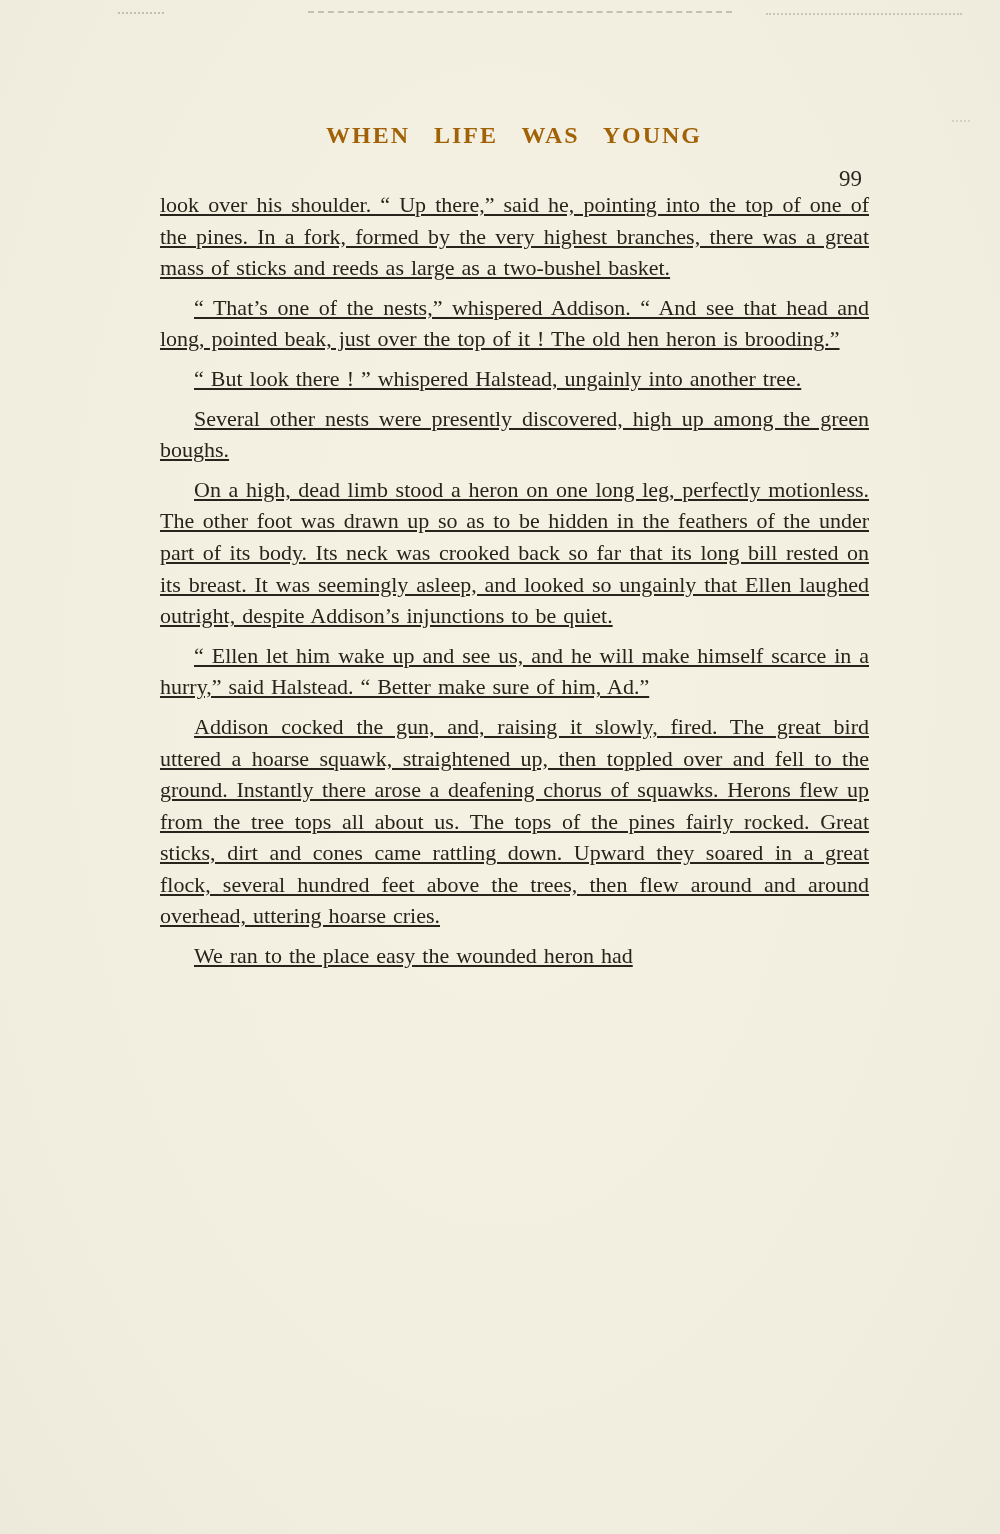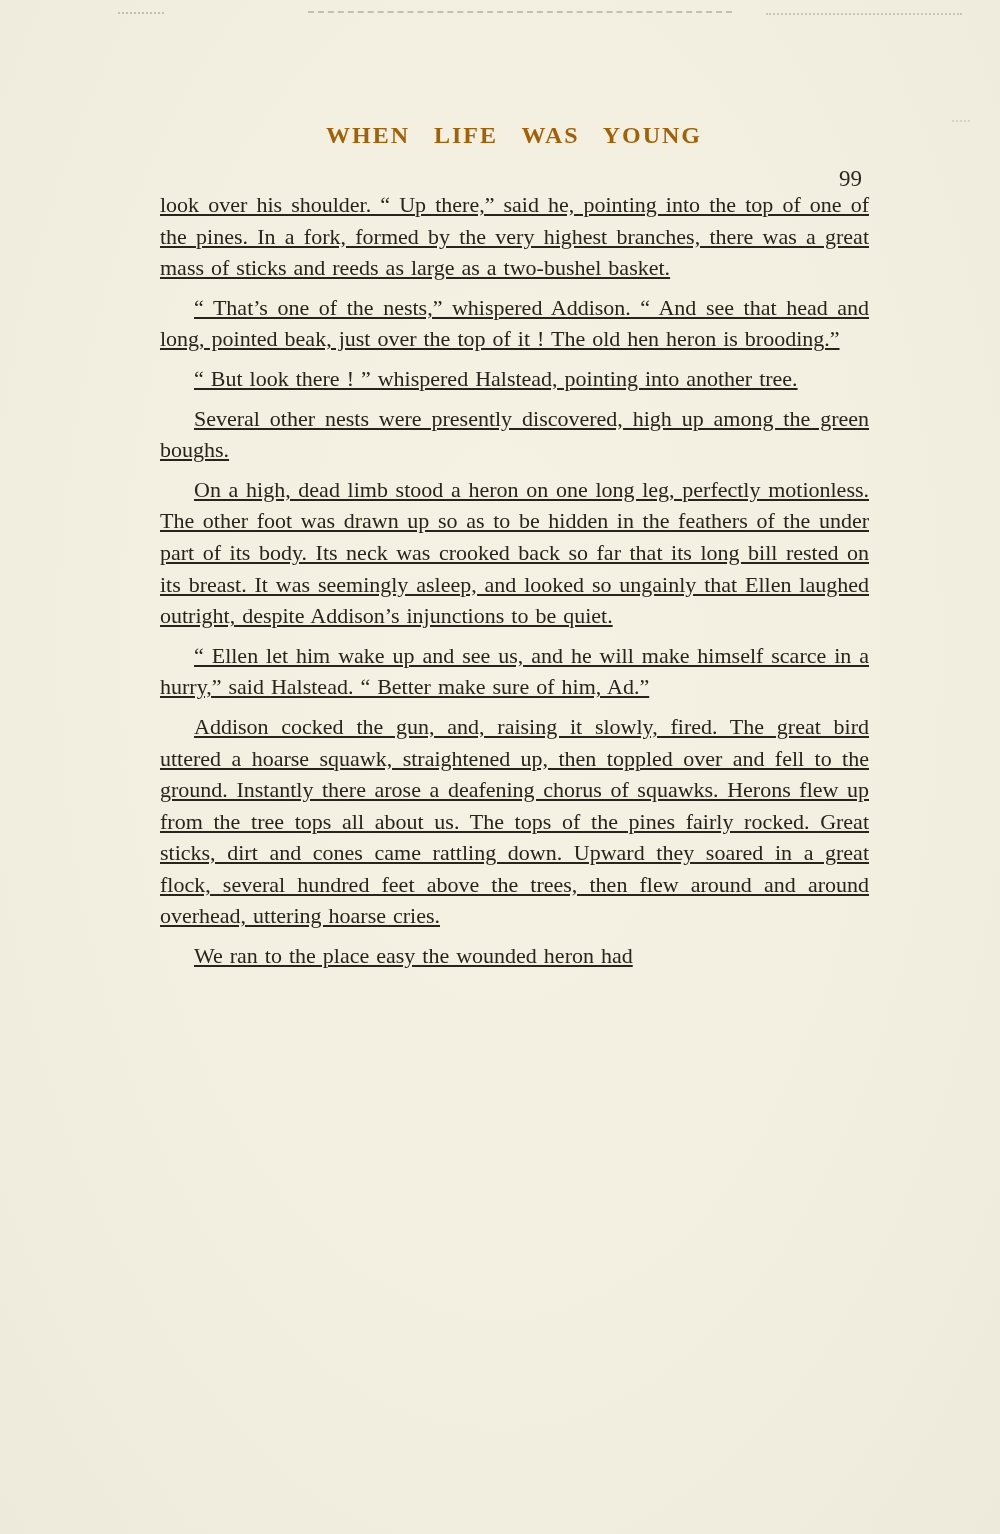--- a/index.html
+++ b/index.html
@@ -87,21 +87,21 @@
   <div class="artifact a4"></div>
 
   <div class="page-header">
     <span class="running-title">WHEN LIFE WAS YOUNG</span>
     <span class="page-number">99</span>
   </div>
 
   <div class="body-text">
     <p>look over his shoulder.  “ Up there,” said he, pointing into the top of one of the pines.  In a fork, formed by the very highest branches, there was a great mass of sticks and reeds as large as a two-bushel basket.</p>
     <p class="indent">“ That’s one of the nests,” whispered Addison.  “ And see that head and long, pointed beak, just over the top of it !  The old hen heron is brooding.”</p>
-    <p class="indent">“ But look there ! ” whispered Halstead, pointing into another tree.</p>
+    <p class="indent">“ But look there ! ” whispered Halstead, ungainly into another tree.</p>
     <p class="indent">Several other nests were presently discovered, high up among the green boughs.</p>
     <p class="indent">On a high, dead limb stood a heron on one long leg, perfectly motionless.  The other foot was drawn up so as to be hidden in the feathers of the under part of its body.  Its neck was crooked back so far that its long bill rested on its breast.  It was seemingly asleep, and looked so ungainly that Ellen laughed outright, despite Addison’s injunctions to be quiet.</p>
     <p class="indent">“ Ellen let him wake up and see us, and he will make himself scarce in a hurry,” said Halstead. “ Better make sure of him, Ad.”</p>
     <p class="indent">Addison cocked the gun, and, raising it slowly, fired.  The great bird uttered a hoarse squawk, straightened up, then toppled over and fell to the ground.  Instantly there arose a deafening chorus of squawks.  Herons flew up from the tree tops all about us.  The tops of the pines fairly rocked.  Great sticks, dirt and cones came rattling down.  Upward they soared in a great flock, several hundred feet above the trees, then flew around and around overhead, uttering hoarse cries.</p>
     <p class="indent">We ran to the place easy the wounded heron had</p>
   </div>
 
 </div>
 
 </body></html>

